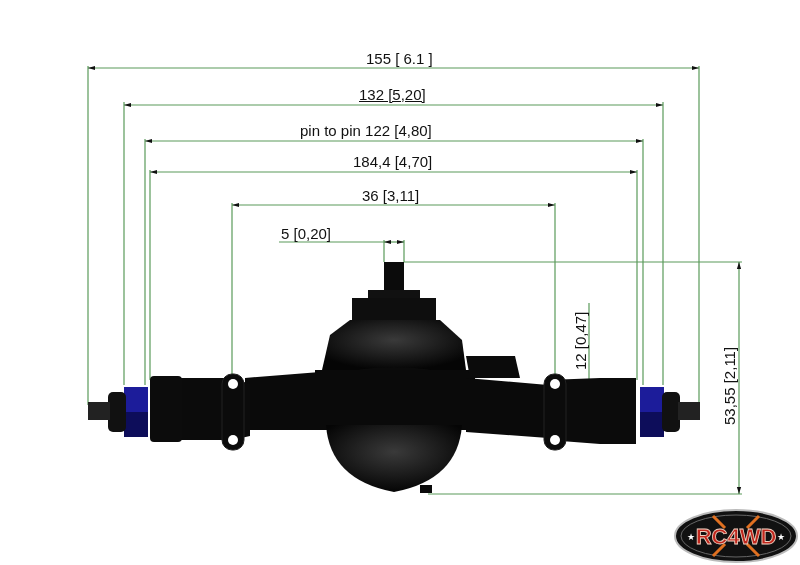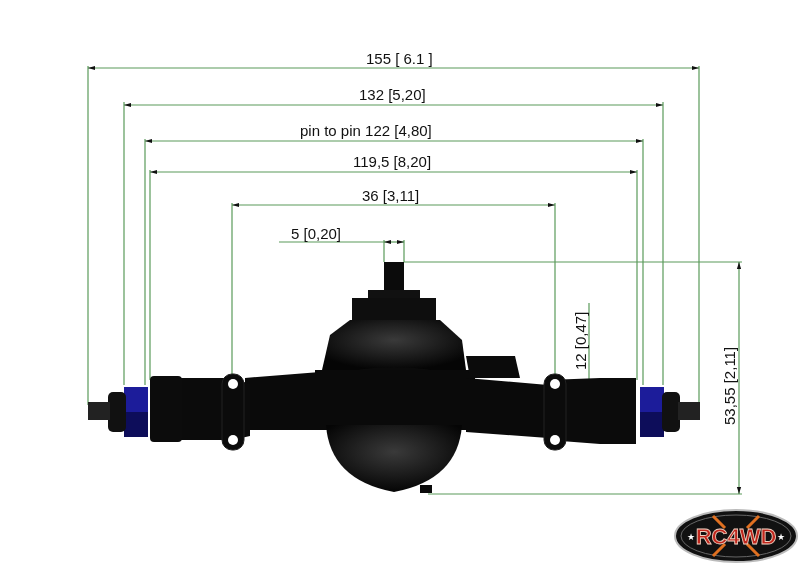--- a/index.html
+++ b/index.html
@@ -93,25 +93,25 @@
   </g>
   <g>
     <rect x="640" y="387" width="24" height="50" fill="#1c1c9a"></rect>
     <rect x="640" y="412" width="24" height="25" fill="#0d0d5a"></rect>
     <rect x="662" y="392" width="18" height="40" rx="5" fill="#111"></rect>
     <rect x="678" y="402" width="22" height="18" fill="#222"></rect>
   </g>
 </svg>
 
 <div class="dim-label" style="left:366px;top:51px;text-align:center;">155 [ 6.1 ]</div>
-<div class="dim-label" style="left:359px;top:87px;">132 [5,20]</div>
+<div class="dim-label" style="left:359px;top:87px;text-decoration:underline;">132 [5,20]</div>
 <div class="dim-label" style="left:300px;top:123px;">pin to pin 122 [4,80]</div>
-<div class="dim-label" style="left:353px;top:154px;">119,5 [8,20]</div>
+<div class="dim-label" style="left:353px;top:154px;">184,4 [4,70]</div>
 <div class="dim-label" style="left:362px;top:188px;">36 [3,11]</div>
-<div class="dim-label" style="left:291px;top:226px;">5 [0,20]</div>
+<div class="dim-label" style="left:281px;top:226px;">5 [0,20]</div>
 <div class="dim-label vert" style="left:573px;top:370px;">12 [0,47]</div>
 <div class="dim-label vert" style="left:722px;top:425px;">53,55 [2,11]</div>
 
 <svg class="logo" viewBox="0 0 126 56">
   <ellipse cx="63" cy="28" rx="61" ry="26" fill="#111" stroke="#bbb" stroke-width="2"></ellipse>
   <ellipse cx="63" cy="28" rx="55" ry="21" fill="none" stroke="#666" stroke-width="1"></ellipse>
   <path d="M40,8 L52,20 M86,8 L74,20 M40,48 L52,36 M86,48 L74,36" stroke="#e07020" stroke-width="3"></path>
   <text x="63" y="36" text-anchor="middle" font-family="Liberation Sans, sans-serif" font-weight="bold" font-size="22" fill="#c0261c" stroke="#f0d0c0" stroke-width="0.8">RC4WD</text>
   <text x="14" y="32" font-size="9" fill="#fff">★</text>
   <text x="104" y="32" font-size="9" fill="#fff">★</text>

